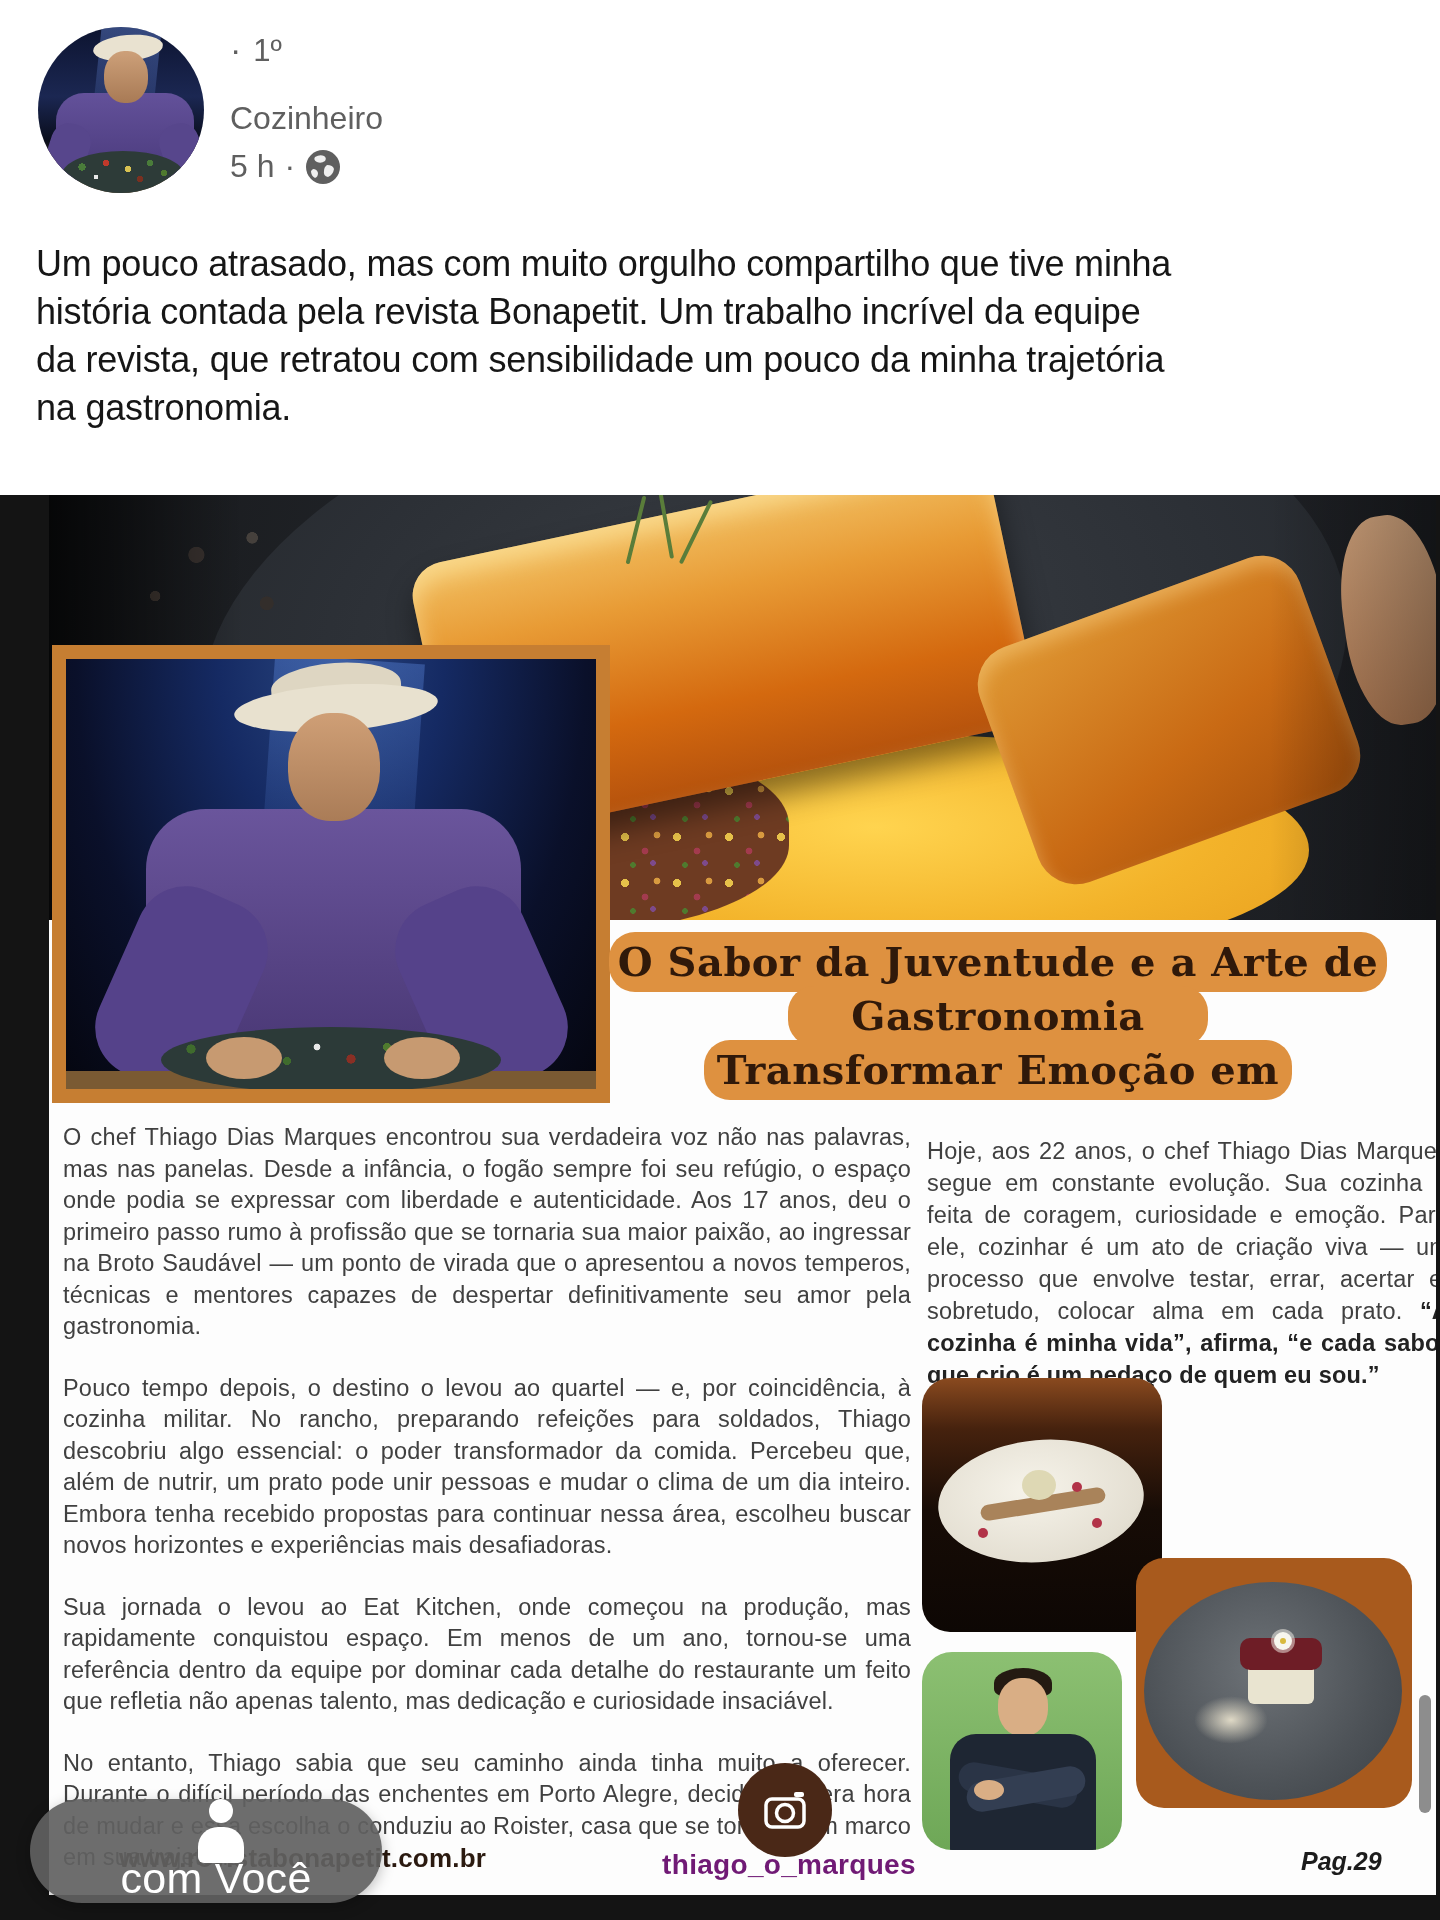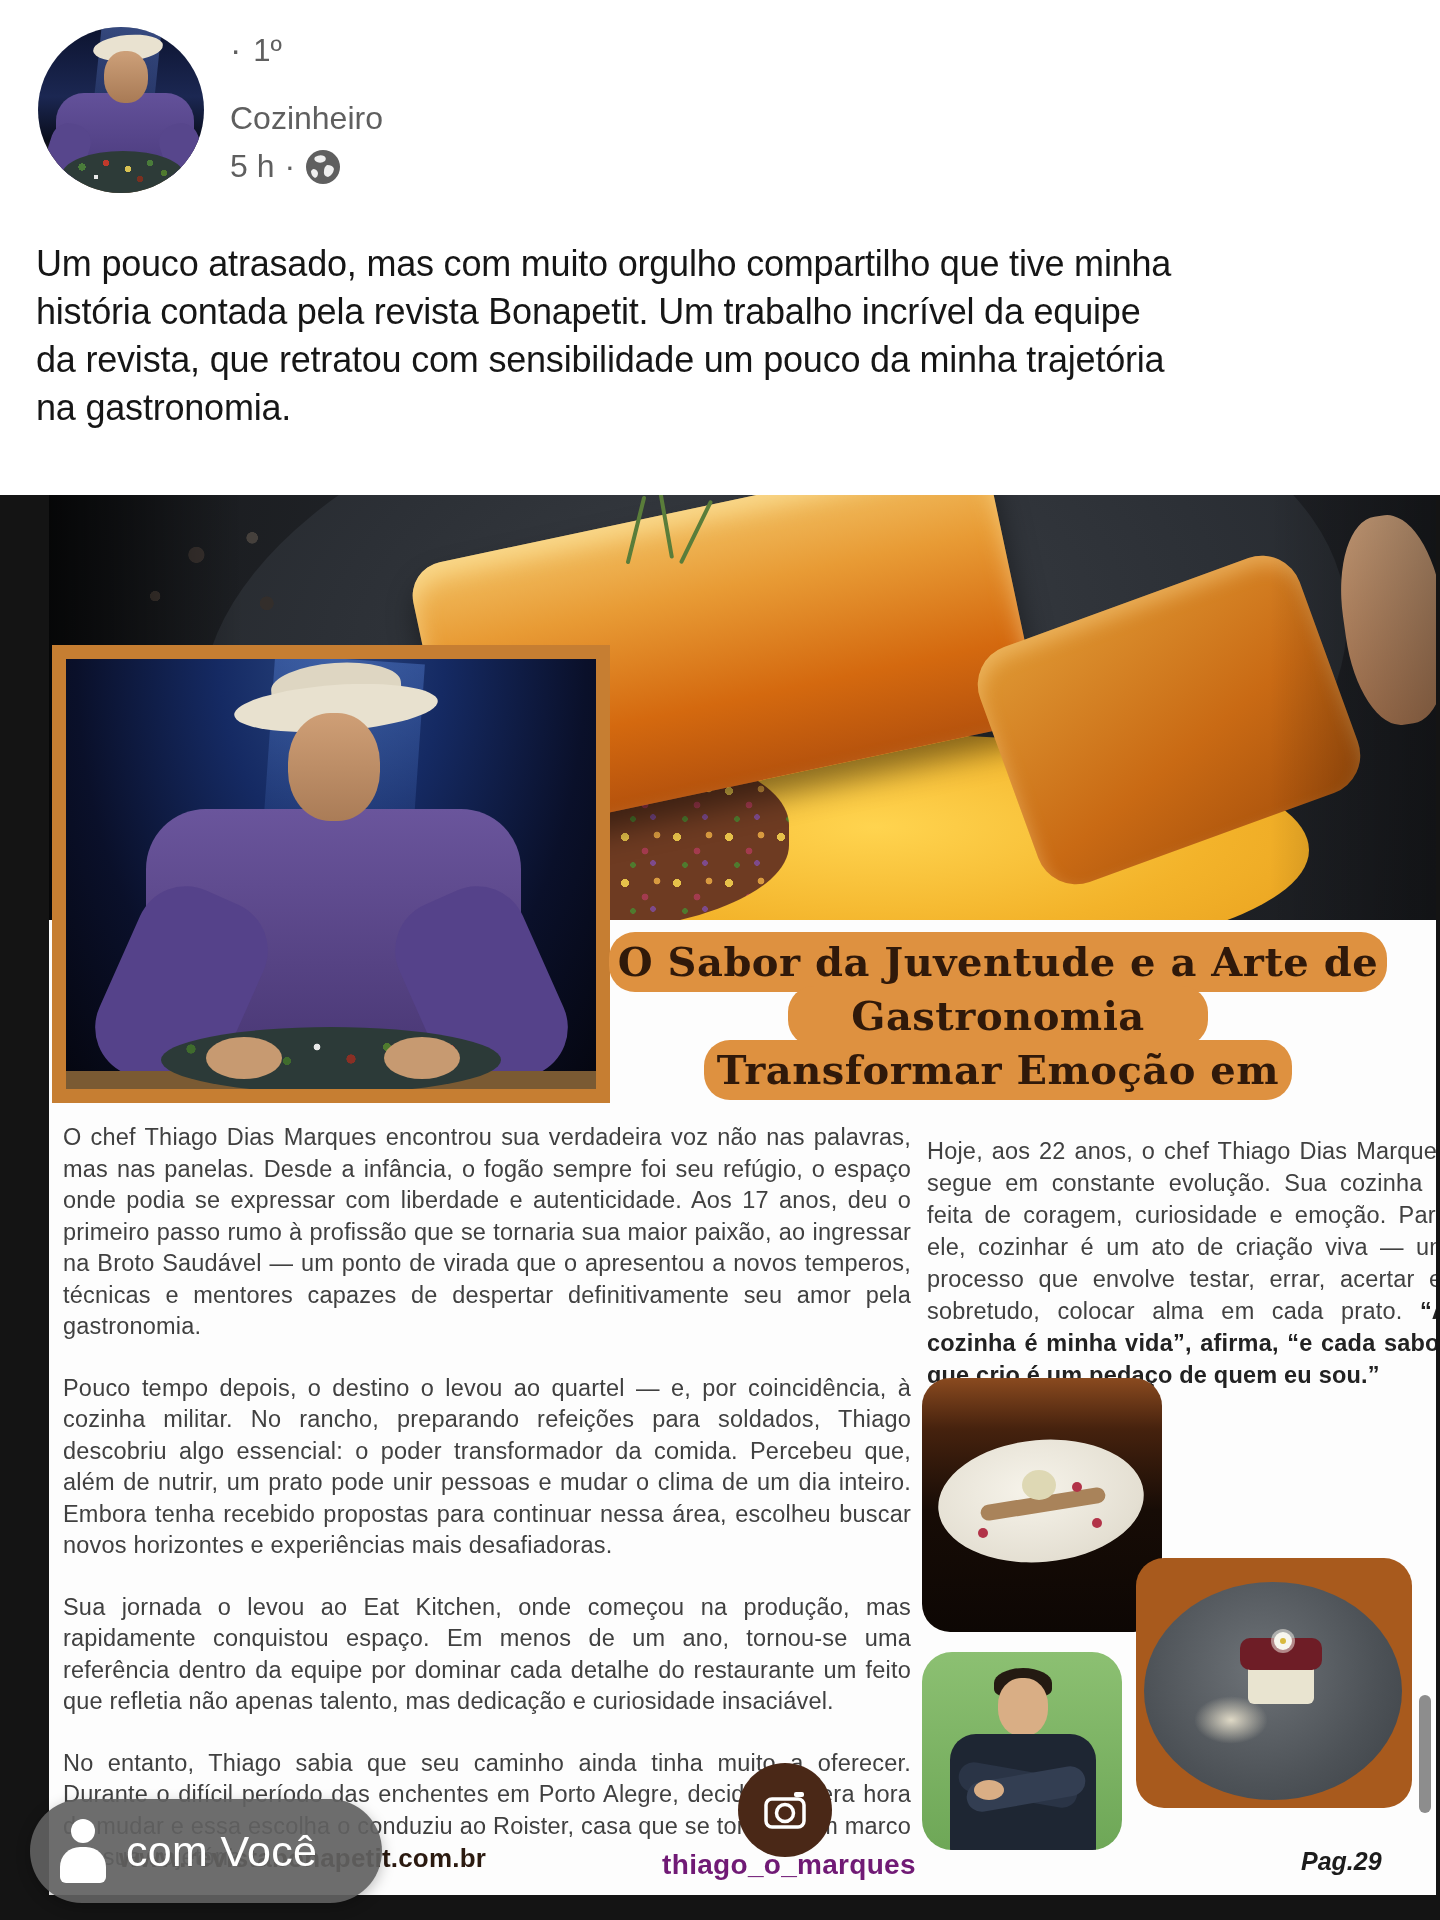--- a/index.html
+++ b/index.html
@@ -155,21 +155,21 @@
   .footer-website{position:absolute;left:70px;top:1348px;font-size:26px;font-weight:700;color:#2b1a10;letter-spacing:.2px;}
   .ig-circle{position:absolute;left:689px;top:1268px;width:94px;height:94px;border-radius:50%;background:#4a2817;
     display:flex;align-items:center;justify-content:center;}
   .ig-handle{position:absolute;left:560px;top:1354px;width:360px;text-align:center;
     font-size:28px;font-weight:700;color:#701a75;letter-spacing:.3px;}
   .page-num{position:absolute;left:1252px;top:1352px;font-size:25px;font-weight:700;font-style:italic;color:#1c1c1c;}
   
   .scrollbar{position:absolute;left:1419px;top:1695px;width:12px;height:118px;border-radius:6px;background:#8d8d8d;}
   
   .you-pill{position:absolute;left:30px;top:1799px;width:352px;height:104px;border-radius:52px;
-    background:rgba(97,97,97,.92);display:flex;align-items:center;box-shadow:0 4px 14px rgba(0,0,0,.25);}
+    background:rgba(97,97,97,.92);display:flex;align-items:center;box-shadow:0 4px 14px rgba(0,0,0,.25);flex-direction:column;}
   .you-pill .person{position:relative;width:46px;height:64px;margin-left:30px;}
   .you-pill .person .p-head{position:absolute;left:11px;top:0;width:24px;height:24px;border-radius:50%;background:#ffffff;}
   .you-pill .person .p-body{position:absolute;left:0;top:28px;width:46px;height:36px;border-radius:20px 20px 6px 6px;background:#ffffff;}
   .you-pill .label{color:#ffffff;font-size:43px;margin-left:20px;letter-spacing:.3px;}
 </style>
 </head>
 <body>
 
 <div class="avatar">
   <div class="beam"></div>

